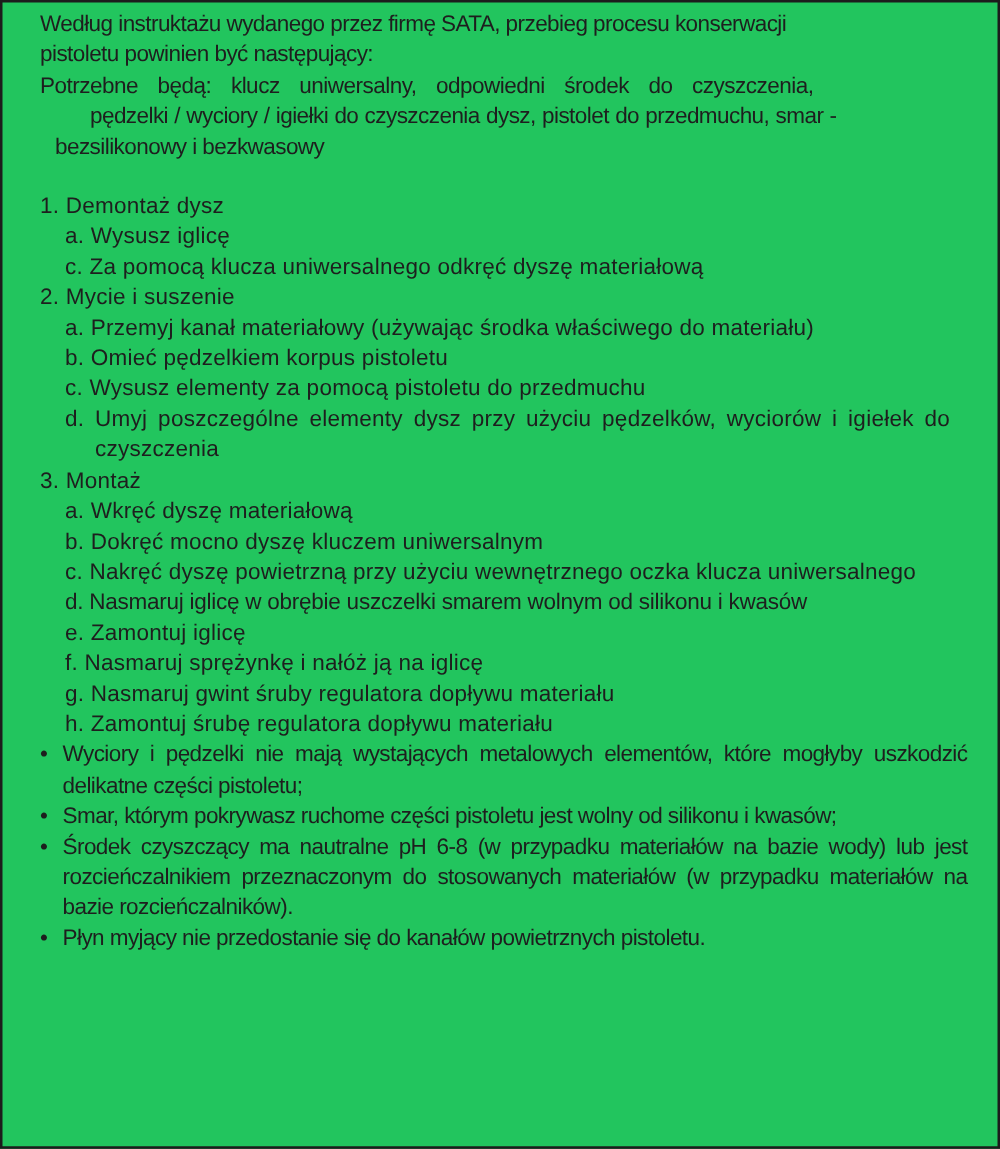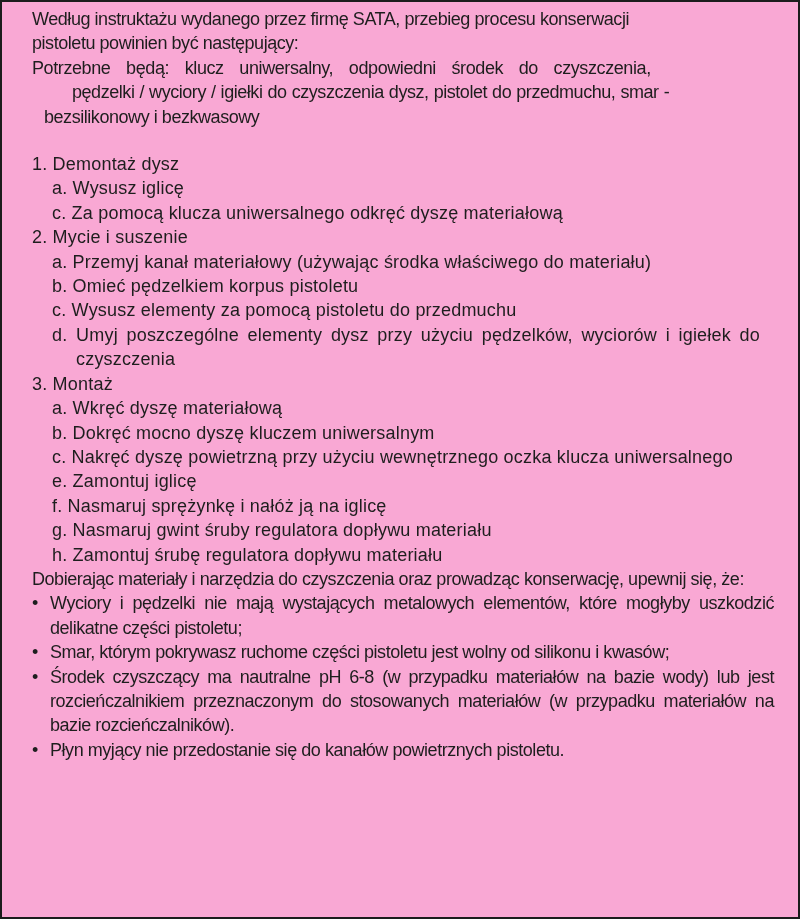--- a/index.html
+++ b/index.html
@@ -1,17 +1,17 @@
 <!DOCTYPE html>
 <html><head>
 <meta charset="utf-8">
 <style>
   html,body{margin:0;padding:0;}
   body{width:800px;height:919px;background:#1a1a1a;}
-  .box{position:absolute;left:0;top:0;width:796px;height:915px;border:2px solid #1c1c1c;background:#f9a8d4;color:#1e1e1e;}
+  .box{position:absolute;left:0;top:0;width:796px;height:915px;border:2px solid #1c1c1c;background:#22c55e;color:#1e1e1e;}
   .content{position:absolute;left:30px;top:5px;width:740px;}
   .ln{font-size:18px;line-height:24.4px;white-space:nowrap;}
   .p{font-family:"Liberation Sans",sans-serif;font-size:18px;line-height:24.4px;}
   .just{text-align:justify;text-align-last:left;}
   .wide{font-family:"Liberation Sans",sans-serif;font-size:18px;line-height:24.4px;letter-spacing:0.2px;margin-top:23px;}
   .l1{padding-left:0;}
   .sub{padding-left:20px;}
   .hang{padding-left:44px;text-indent:-24px;}
   .bul{position:relative;padding-left:18px;}
   .bul .dot{position:absolute;left:0;top:0;}
@@ -41,27 +41,27 @@
       <div class="sub" style="width:708px;">
         <div class="hang just" style="white-space:normal;font-size:18px;line-height:24.4px;padding-left:24px;text-indent:-24px;">d. Umyj poszczególne elementy dysz przy użyciu pędzelków, wyciorów i igiełek do czyszczenia</div>
       </div>
 
       <div class="ln l1">3. Montaż</div>
       <div class="ln sub">a. Wkręć dyszę materiałową</div>
       <div class="ln sub">b. Dokręć mocno dyszę kluczem uniwersalnym</div>
       <div class="sub" style="width:708px;">
         <div class="just" style="white-space:normal;font-size:18px;line-height:24.4px;padding-left:24px;text-indent:-24px;">c. Nakręć dyszę powietrzną przy użyciu wewnętrznego oczka klucza uniwersalnego</div>
       </div>
+      <div class="ln sub" style="letter-spacing:-0.2px;">d. Nasmaruj iglicę w obrębie uszczelki smarem wolnym od silikonu i kwasów</div>
       <div class="ln sub">e. Zamontuj iglicę</div>
       <div class="ln sub">f. Nasmaruj sprężynkę i nałóż ją na iglicę</div>
       <div class="ln sub">g. Nasmaruj gwint śruby regulatora dopływu materiału</div>
       <div class="ln sub">h. Zamontuj śrubę regulatora dopływu materiału</div>
     </div>
 
-    <div class="p just" style="letter-spacing:-0.45px;width:742px;">Dobierając materiały i narzędzia do czyszczenia oraz prowadząc konserwację, upewnij się, że:</div>
 
     <div class="p" style="letter-spacing:-0.45px;">
       <div class="bul just" style="width:724px;padding-left:18px;">
         <span class="dot">•</span>
         <span>Wyciory i pędzelki nie mają wystających metalowych elementów, które mogłyby uszkodzić delikatne części pistoletu;</span>
       </div>
       <div class="bul just" style="width:724px;padding-left:18px;">
         <span class="dot">•</span>
         <span>Smar, którym pokrywasz ruchome części pistoletu jest wolny od silikonu i kwasów;</span>
       </div>

